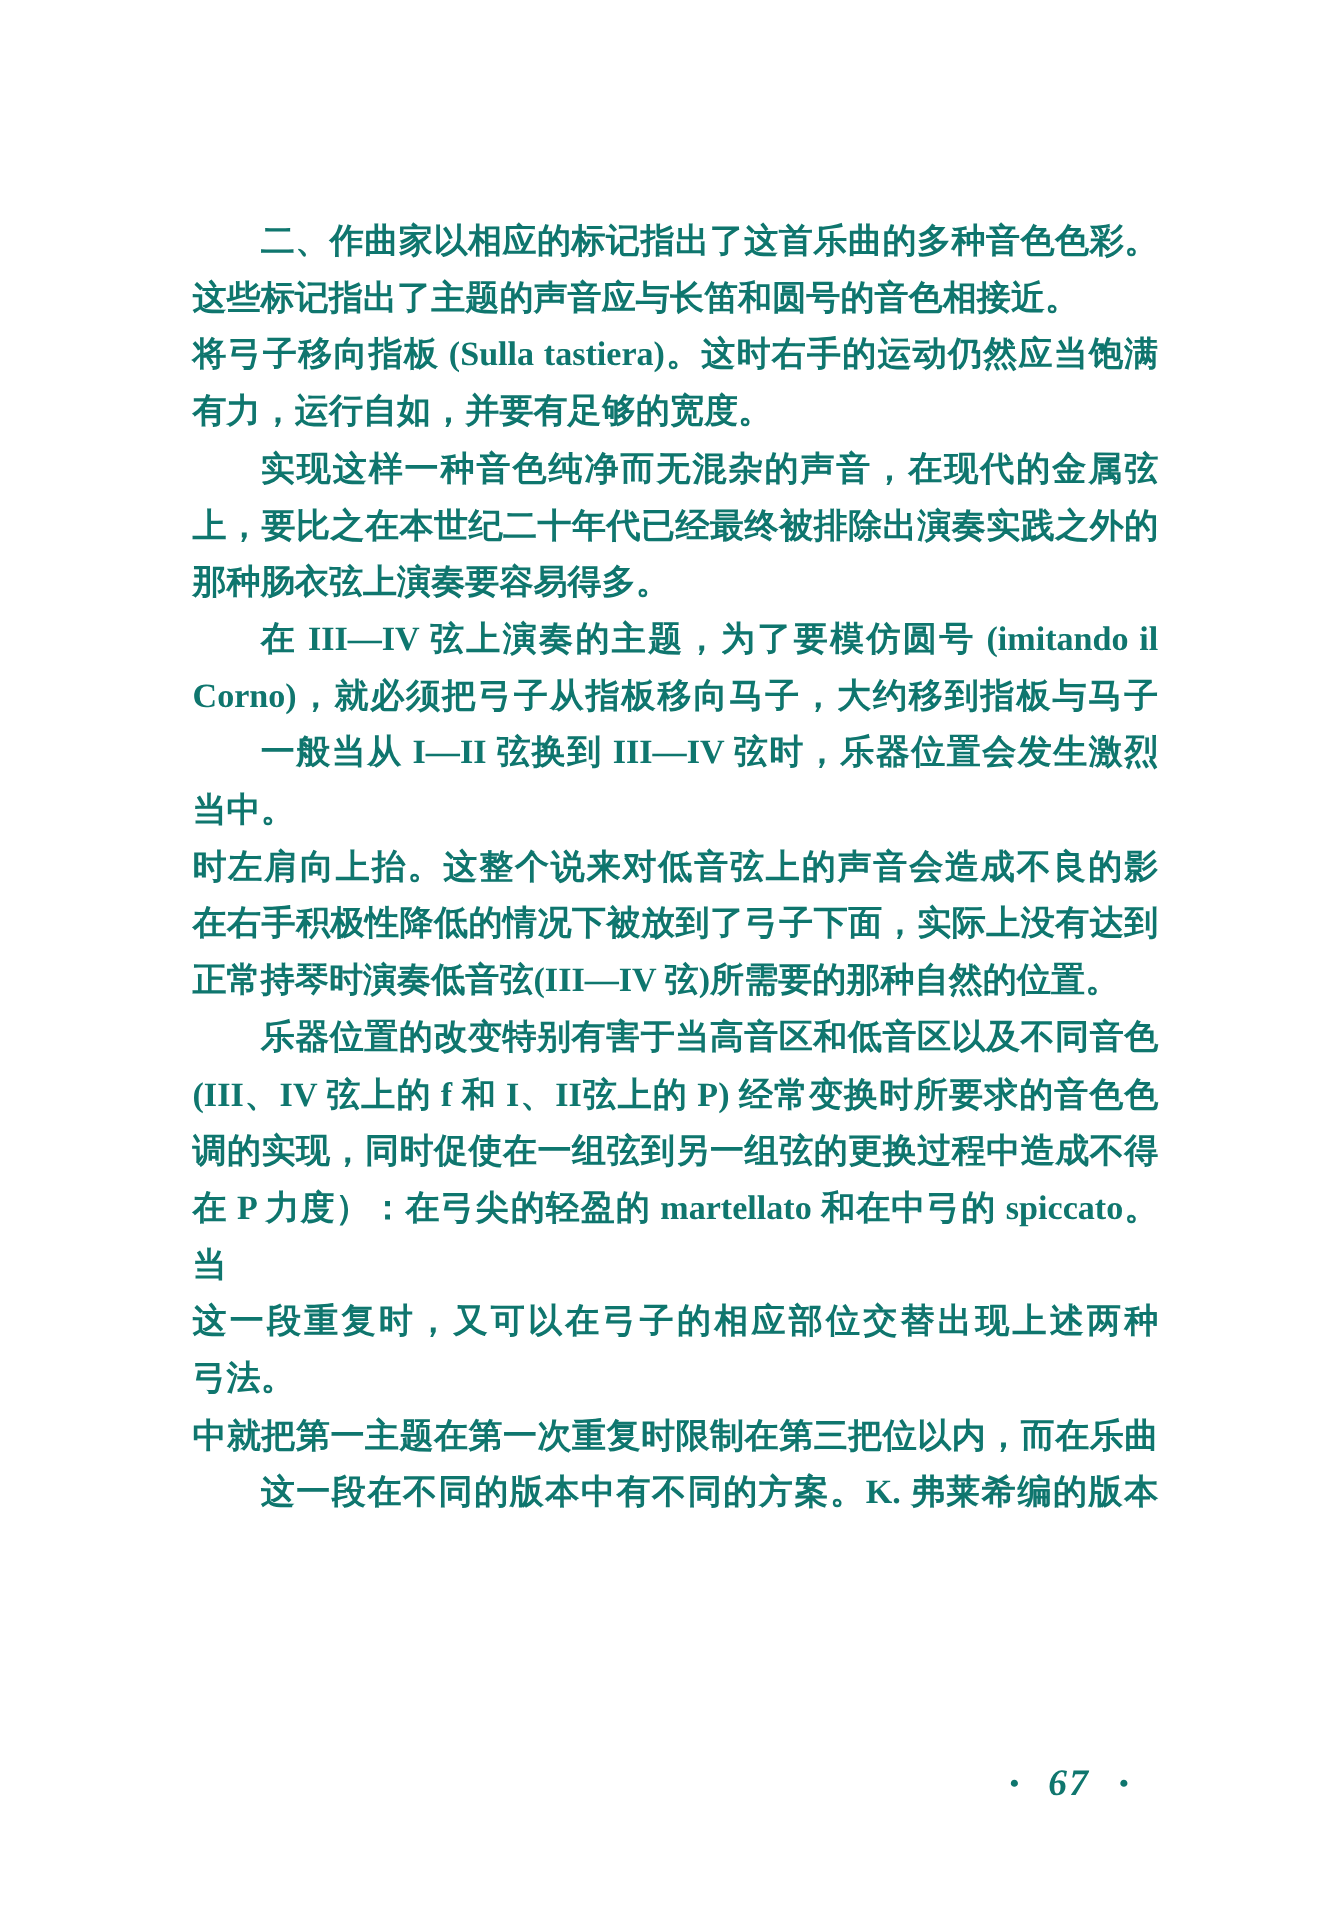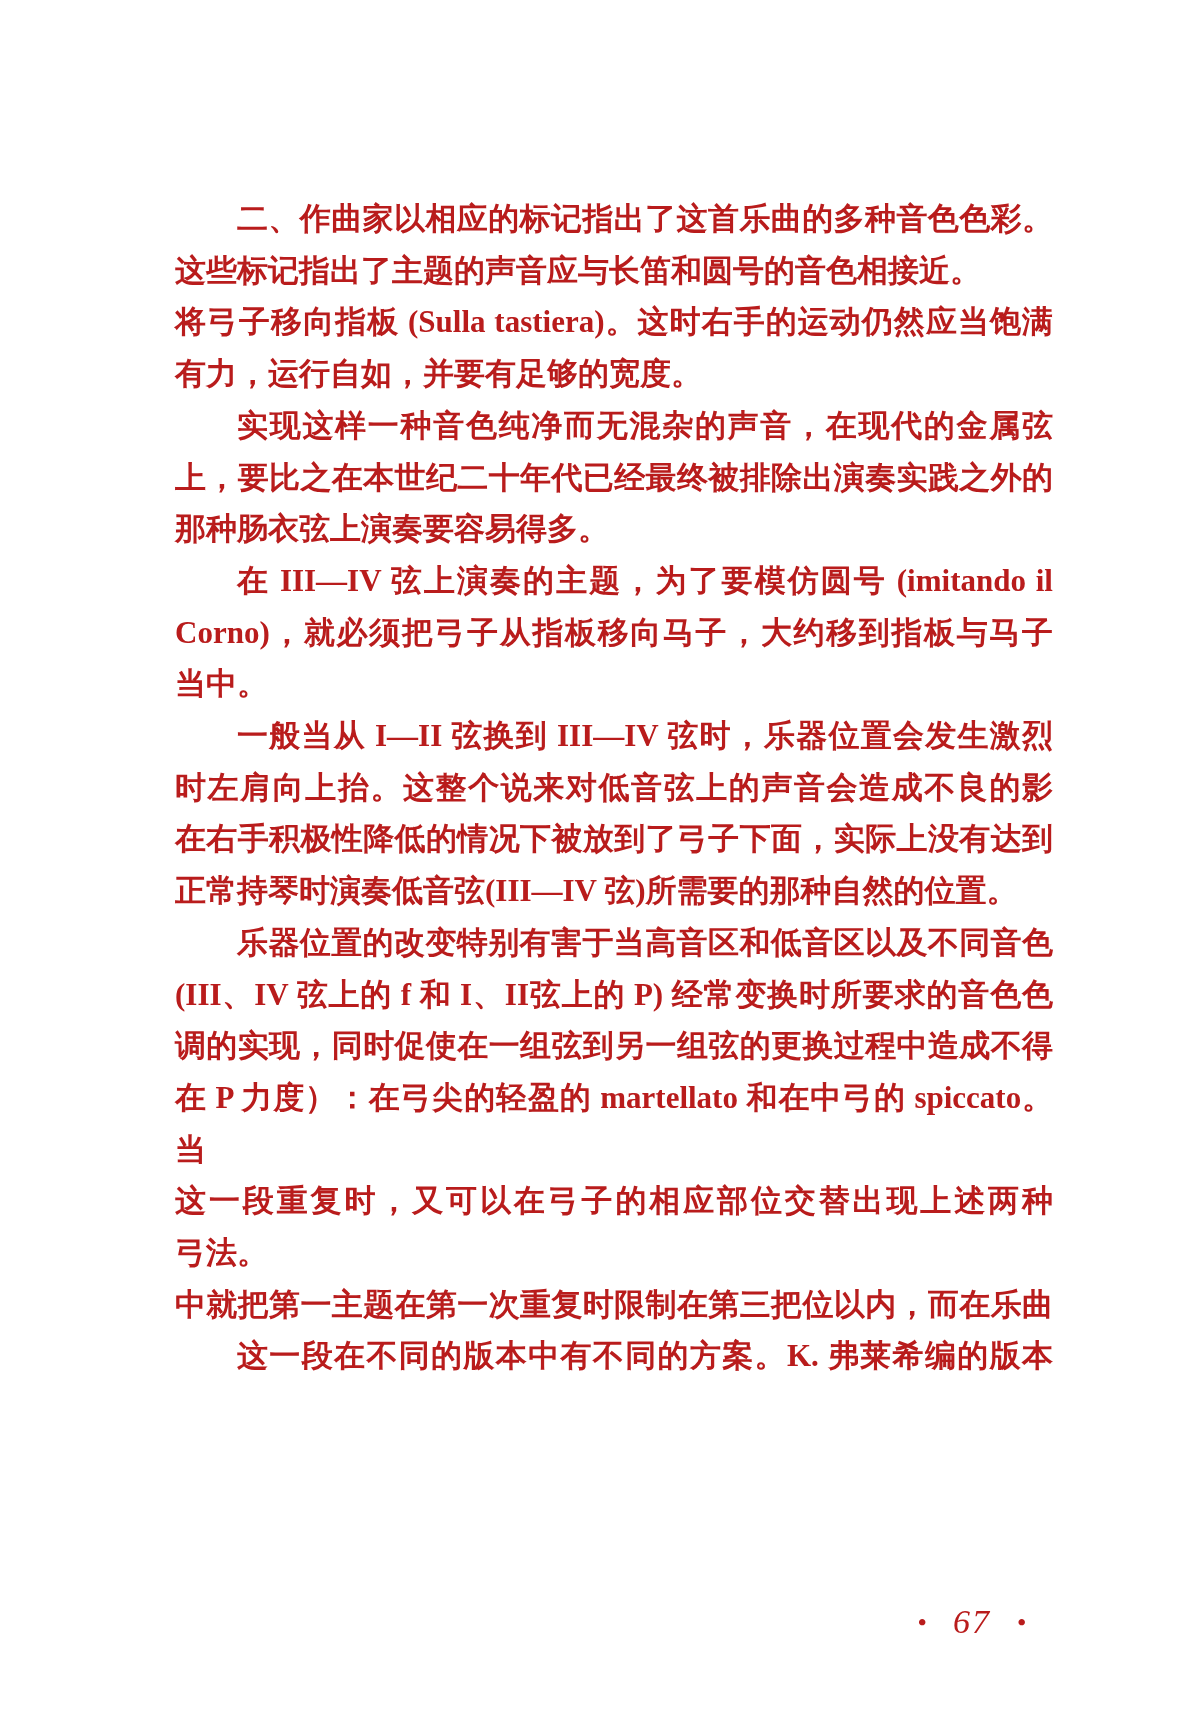--- a/index.html
+++ b/index.html
@@ -5,21 +5,21 @@
   html, body {
     margin: 0;
     padding: 0;
     background: #ffffff;
   }
   .page {
     position: relative;
     width: 1200px;
     height: 1733px;
     background: #ffffff;
-    color: #b91c1c;
+    color: #0f766e;
     font-family: "Liberation Serif", "DejaVu Serif", serif;
     overflow: hidden;
   }
   .text-block {
     position: absolute;
     left: 175px;
     top: 193px;
     width: 878px;
     font-size: 31px;
     line-height: 51.7px;
@@ -48,40 +48,40 @@
     justify-content: space-between;
   }
   .footer .dot {
     font-size: 24px;
     line-height: 1;
     font-weight: bold;
   }
   .footer .pagenum {
     font-size: 34px;
     font-style: italic;
-    font-weight: normal;
+    font-weight: bold;
     letter-spacing: 2px;
   }
 </style>
 </head>
 <body>
 
 <div class="page">
   <div class="text-block">
     <div class="line ps">二、作曲家以相应的标记指出了这首乐曲的多种音色色彩。</div>
     <div class="line pe">这些标记指出了主题的声音应与长笛和圆号的音色相接近。</div>
     <div class="line">将弓子移向指板 (Sulla tastiera)。这时右手的运动仍然应当饱满</div>
     <div class="line pe">有力，运行自如，并要有足够的宽度。</div>
     <div class="line ps">实现这样一种音色纯净而无混杂的声音，在现代的金属弦</div>
     <div class="line">上，要比之在本世纪二十年代已经最终被排除出演奏实践之外的</div>
     <div class="line pe">那种肠衣弦上演奏要容易得多。</div>
     <div class="line ps">在 III—IV 弦上演奏的主题，为了要模仿圆号 (imitando il</div>
     <div class="line">Corno)，就必须把弓子从指板移向马子，大约移到指板与马子</div>
+    <div class="line ps">一般当从 I—II 弦换到 III—IV 弦时，乐器位置会发生激烈</div>
     <div class="line pe">当中。</div>
-    <div class="line ps">一般当从 I—II 弦换到 III—IV 弦时，乐器位置会发生激烈</div>
     <div class="line">时左肩向上抬。这整个说来对低音弦上的声音会造成不良的影</div>
     <div class="line">在右手积极性降低的情况下被放到了弓子下面，实际上没有达到</div>
     <div class="line pe">正常持琴时演奏低音弦(III—IV 弦)所需要的那种自然的位置。</div>
     <div class="line ps">乐器位置的改变特别有害于当高音区和低音区以及不同音色</div>
     <div class="line">(III、IV 弦上的 f 和 I、II弦上的 P) 经常变换时所要求的音色色</div>
     <div class="line">调的实现，同时促使在一组弦到另一组弦的更换过程中造成不得</div>
     <div class="line">在 P 力度）：在弓尖的轻盈的 martellato 和在中弓的 spiccato。当</div>
     <div class="line">这一段重复时，又可以在弓子的相应部位交替出现上述两种</div>
     <div class="line pe">弓法。</div>
     <div class="line">中就把第一主题在第一次重复时限制在第三把位以内，而在乐曲</div>

